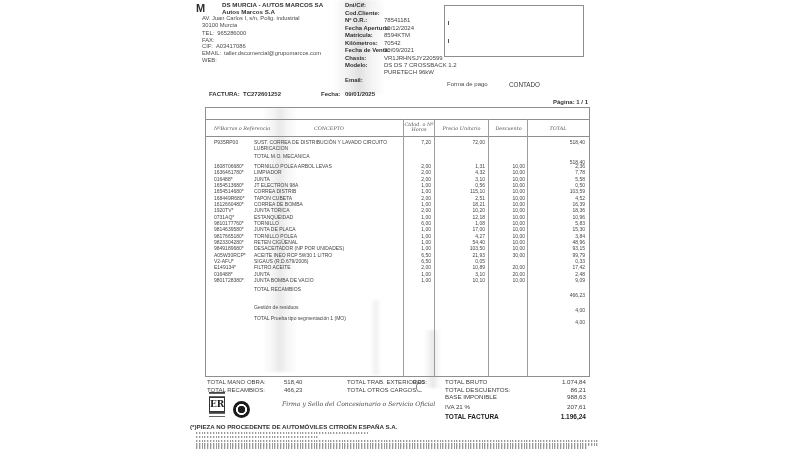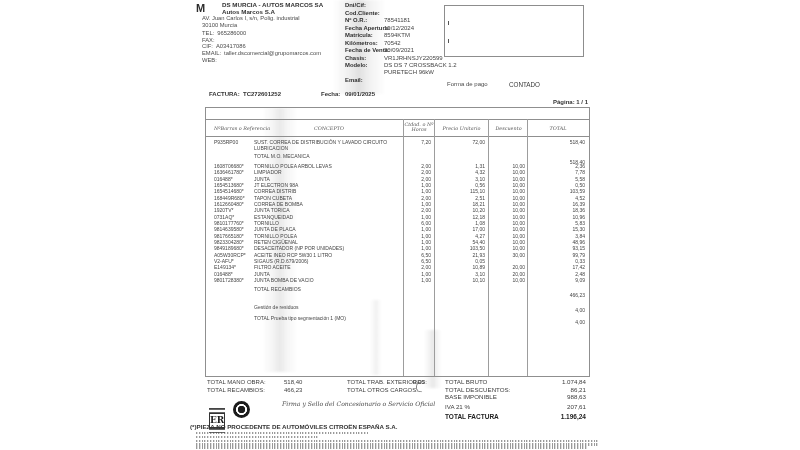--- a/index.html
+++ b/index.html
@@ -52,21 +52,21 @@
 
   
   .sum{font-size:6px;color:#3f3f3f;}
   .tot-box{position:absolute;left:445px;top:378px;width:141px;height:46px;}
   .tot-row{position:absolute;left:0;width:100%;font-size:6.2px;color:#3c3c3c;}
   .tot-label{left:0;position:absolute;}
   .tot-value{right:0;position:absolute;}
   .tot-bold{font-weight:bold;color:#222;font-size:6.5px;}
 
   
-  .er-logo{left:209px;top:408px;width:16px;height:28px;}
+  .er-logo{left:209px;top:392px;width:16px;height:28px;}
   .er-bars{height:4px;border-top:1px solid #444;background:repeating-linear-gradient(180deg,#666 0 0.7px,transparent 0.7px 1.6px);}
   .er-letters{border:1px solid #333;font-family:"DejaVu Serif",serif;font-weight:bold;font-size:9px;color:#1d1d1d;text-align:center;height:13px;line-height:13px;}
   .round-logo{left:233px;top:401px;width:17px;height:17px;border-radius:50%;
     background:radial-gradient(circle,#1c1c1c 0 29%,#fdfdfd 33% 44%,#1c1c1c 48% 100%);}
   .sig{left:282px;top:400px;font-family:"DejaVu Serif",serif;font-style:italic;font-size:6.1px;color:#4a4a4a;}
   .scribble{left:416px;top:381px;width:6px;height:10px;border-left:1.4px solid #7a7a7a;border-bottom:1px solid #8a8a8a;border-radius:60% 0 0 70%;transform:rotate(8deg);}
 
   .note{left:190px;top:423px;font-size:6.2px;font-weight:bold;color:#333;}
   .fine{position:absolute;height:2.6px;filter:blur(.3px);
     background:repeating-linear-gradient(90deg,rgba(70,70,70,.55) 0 1px,rgba(120,120,120,.25) 1px 1.8px,transparent 1.8px 2.8px);}

